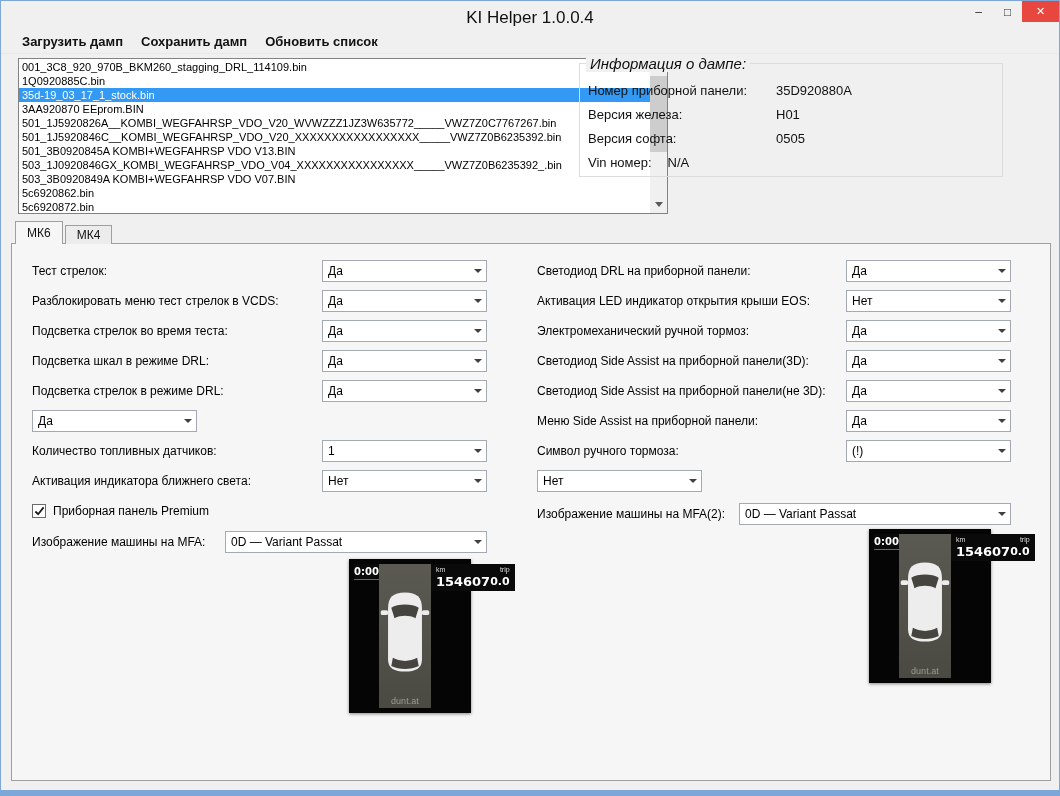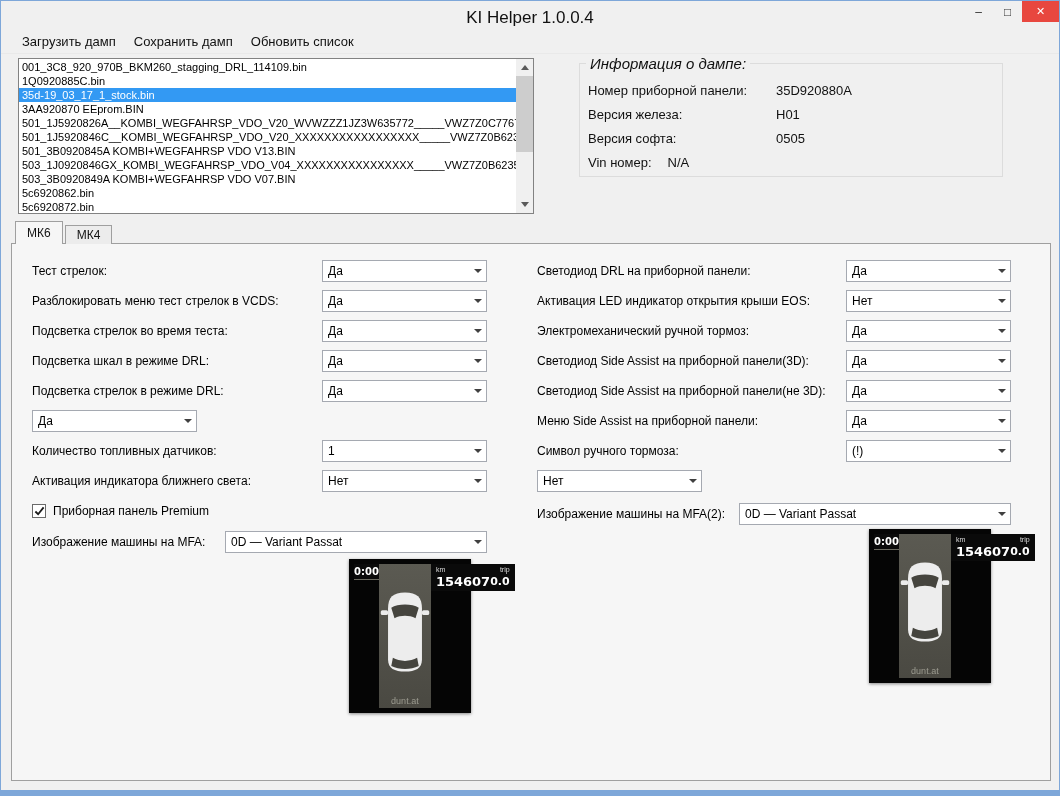--- a/index.html
+++ b/index.html
@@ -14,25 +14,25 @@
   }
 
   
   .titlebar { position:absolute; left:0; top:0; width:100%; height:30px; background:var(--titlebar-bg,#f0f0f0); }
   .window-title { position:absolute; left:0; right:0; top:7px; text-align:center; font-size:17px; color:#111; }
   .win-controls { position:absolute; right:0; top:0; display:flex; height:21px; }
   .win-btn { width:29px; height:21px; display:flex; align-items:center; justify-content:center; font-size:12px; color:#333; cursor:default; }
   .win-btn.close { width:37px; background:var(--close-button,#e8473f); color:#fff; font-size:11px; }
 
   
-  .menubar { position:absolute; left:0; top:29px; width:100%; height:24px; display:flex; align-items:flex-start; padding-left:12px; border-bottom:1px solid #e9e9e9; }
+  .menubar { position:absolute; left:0; top:29px; width:100%; height:24px; display:flex; align-items:flex-start; padding-left:12px; border-bottom:1px solid #e9e9e9;font-weight:bold; }
   .menu-item { padding:4px 9px; font-size:13px; color:#111; white-space:nowrap; }
 
   
-  .listbox { position:absolute; left:17px; top:57px; width:516px; height:156px; background:#fff; border:1px solid #828282; }
+  .listbox { position:absolute; left:17px; top:57px; width:650px; height:156px; background:#fff; border:1px solid #828282; }
   .file-items { position:absolute; left:0; top:1px; right:17px; bottom:0; overflow:hidden; }
   .file-item { height:14px; line-height:14px; font-size:11px; padding-left:3px; white-space:nowrap; overflow:hidden; color:#000; }
   .file-item.selected { background:var(--selection,#3399f3); color:#fff; }
   .scrollbar { position:absolute; top:0; right:0; bottom:0; width:17px; background:#f0f0f0; }
   .scroll-btn { position:absolute; left:0; width:17px; height:17px; display:flex; align-items:center; justify-content:center; background:#f0f0f0; }
   .scroll-btn.up { top:0; }
   .scroll-btn.down { bottom:0; }
   .scroll-btn.up::after { content:""; border-left:4px solid transparent; border-right:4px solid transparent; border-bottom:5px solid #5a5a5a; }
   .scroll-btn.down::after { content:""; border-left:4px solid transparent; border-right:4px solid transparent; border-top:5px solid #5a5a5a; }
   .scroll-thumb { position:absolute; left:0; top:17px; width:17px; height:76px; background:#cdcdcd; }

